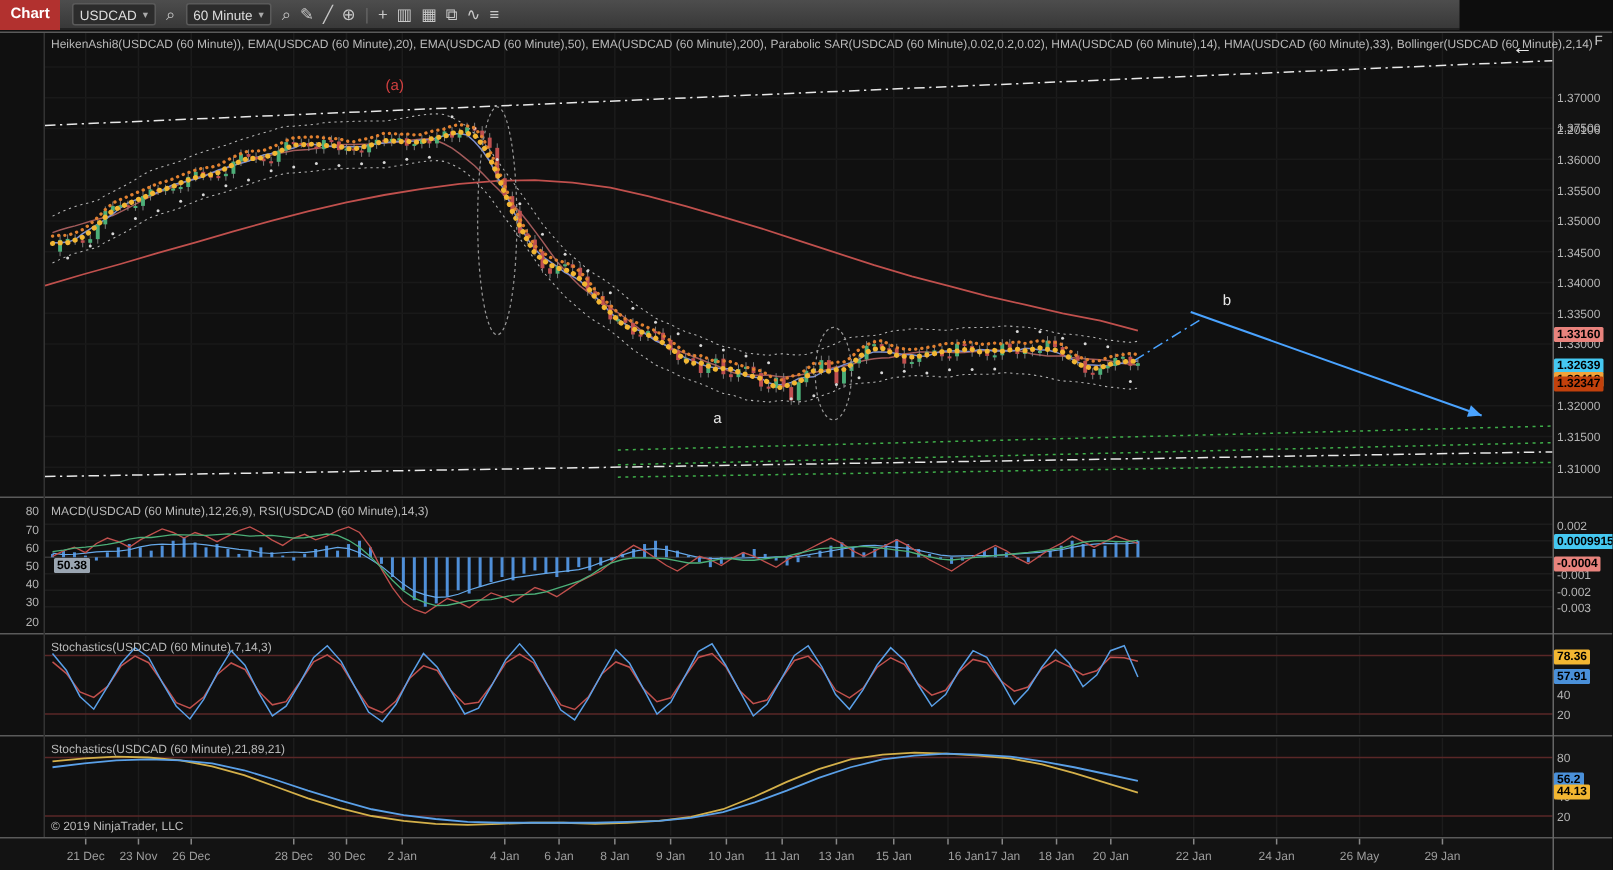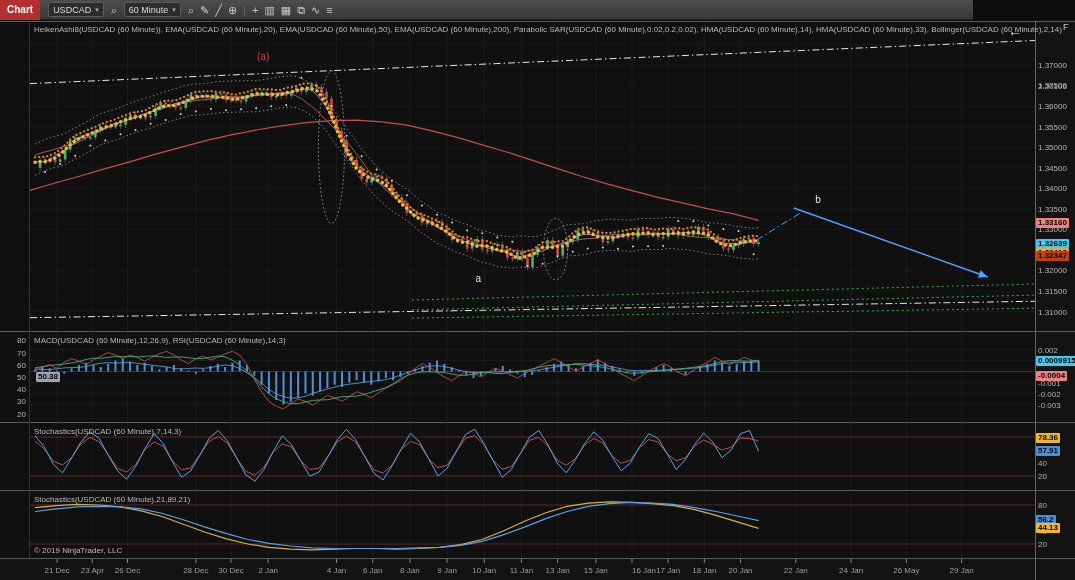--- a/index.html
+++ b/index.html
@@ -691,21 +691,21 @@
       <div class="axis-label-left" style="left: 6px; top: 409.667px;">20</div>
       <div class="axis-label" style="left: 1038px; top: 433px;">80</div>
       <div class="axis-label" style="left: 1038px; top: 446px;">60</div>
       <div class="axis-label" style="left: 1038px; top: 459px;">40</div>
       <div class="axis-label" style="left: 1038px; top: 472px;">20</div>
       <div class="axis-label" style="left: 1038px; top: 501px;">80</div>
       <div class="axis-label" style="left: 1038px; top: 514px;">60</div>
       <div class="axis-label" style="left: 1038px; top: 527px;">40</div>
       <div class="axis-label" style="left: 1038px; top: 540px;">20</div>
       <div class="time-label" style="left: 57.135px; top: 566px;">21 Dec</div>
-      <div class="time-label" style="left: 92.31px; top: 566px;">23 Apr</div>
+      <div class="time-label" style="left: 92.31px; top: 566px;">23 Nov</div>
       <div class="time-label" style="left: 127.485px; top: 566px;">26 Dec</div>
       <div class="time-label" style="left: 195.825px; top: 566px;">28 Dec</div>
       <div class="time-label" style="left: 231px; top: 566px;">30 Dec</div>
       <div class="time-label" style="left: 268.185px; top: 566px;">2 Jan</div>
       <div class="time-label" style="left: 336.525px; top: 566px;">4 Jan</div>
       <div class="time-label" style="left: 372.705px; top: 566px;">6 Jan</div>
       <div class="time-label" style="left: 409.89px; top: 566px;">8 Jan</div>
       <div class="time-label" style="left: 447.075px; top: 566px;">9 Jan</div>
       <div class="time-label" style="left: 484.26px; top: 566px;">10 Jan</div>
       <div class="time-label" style="left: 521.445px; top: 566px;">11 Jan</div>

